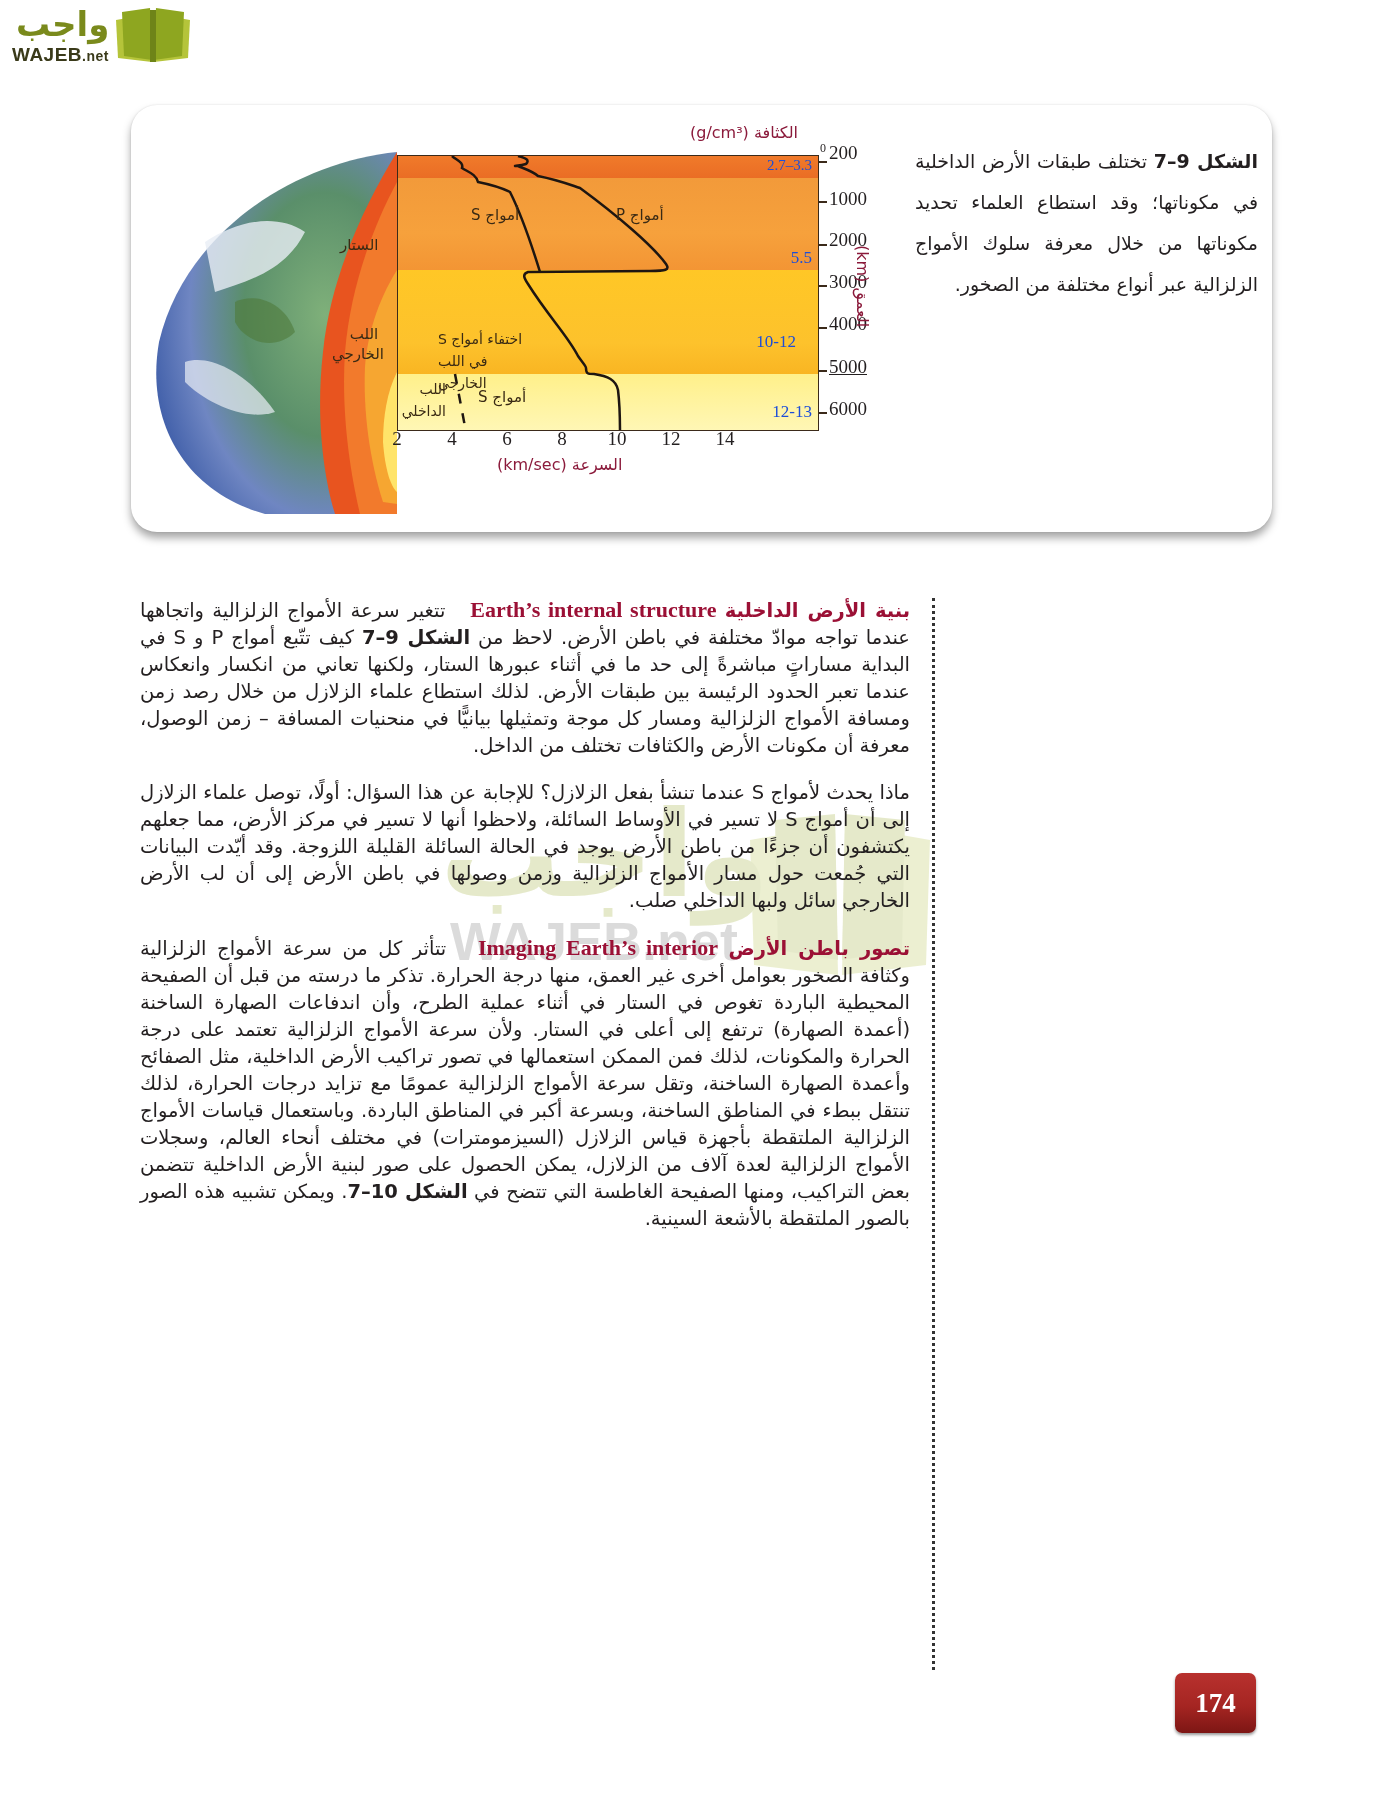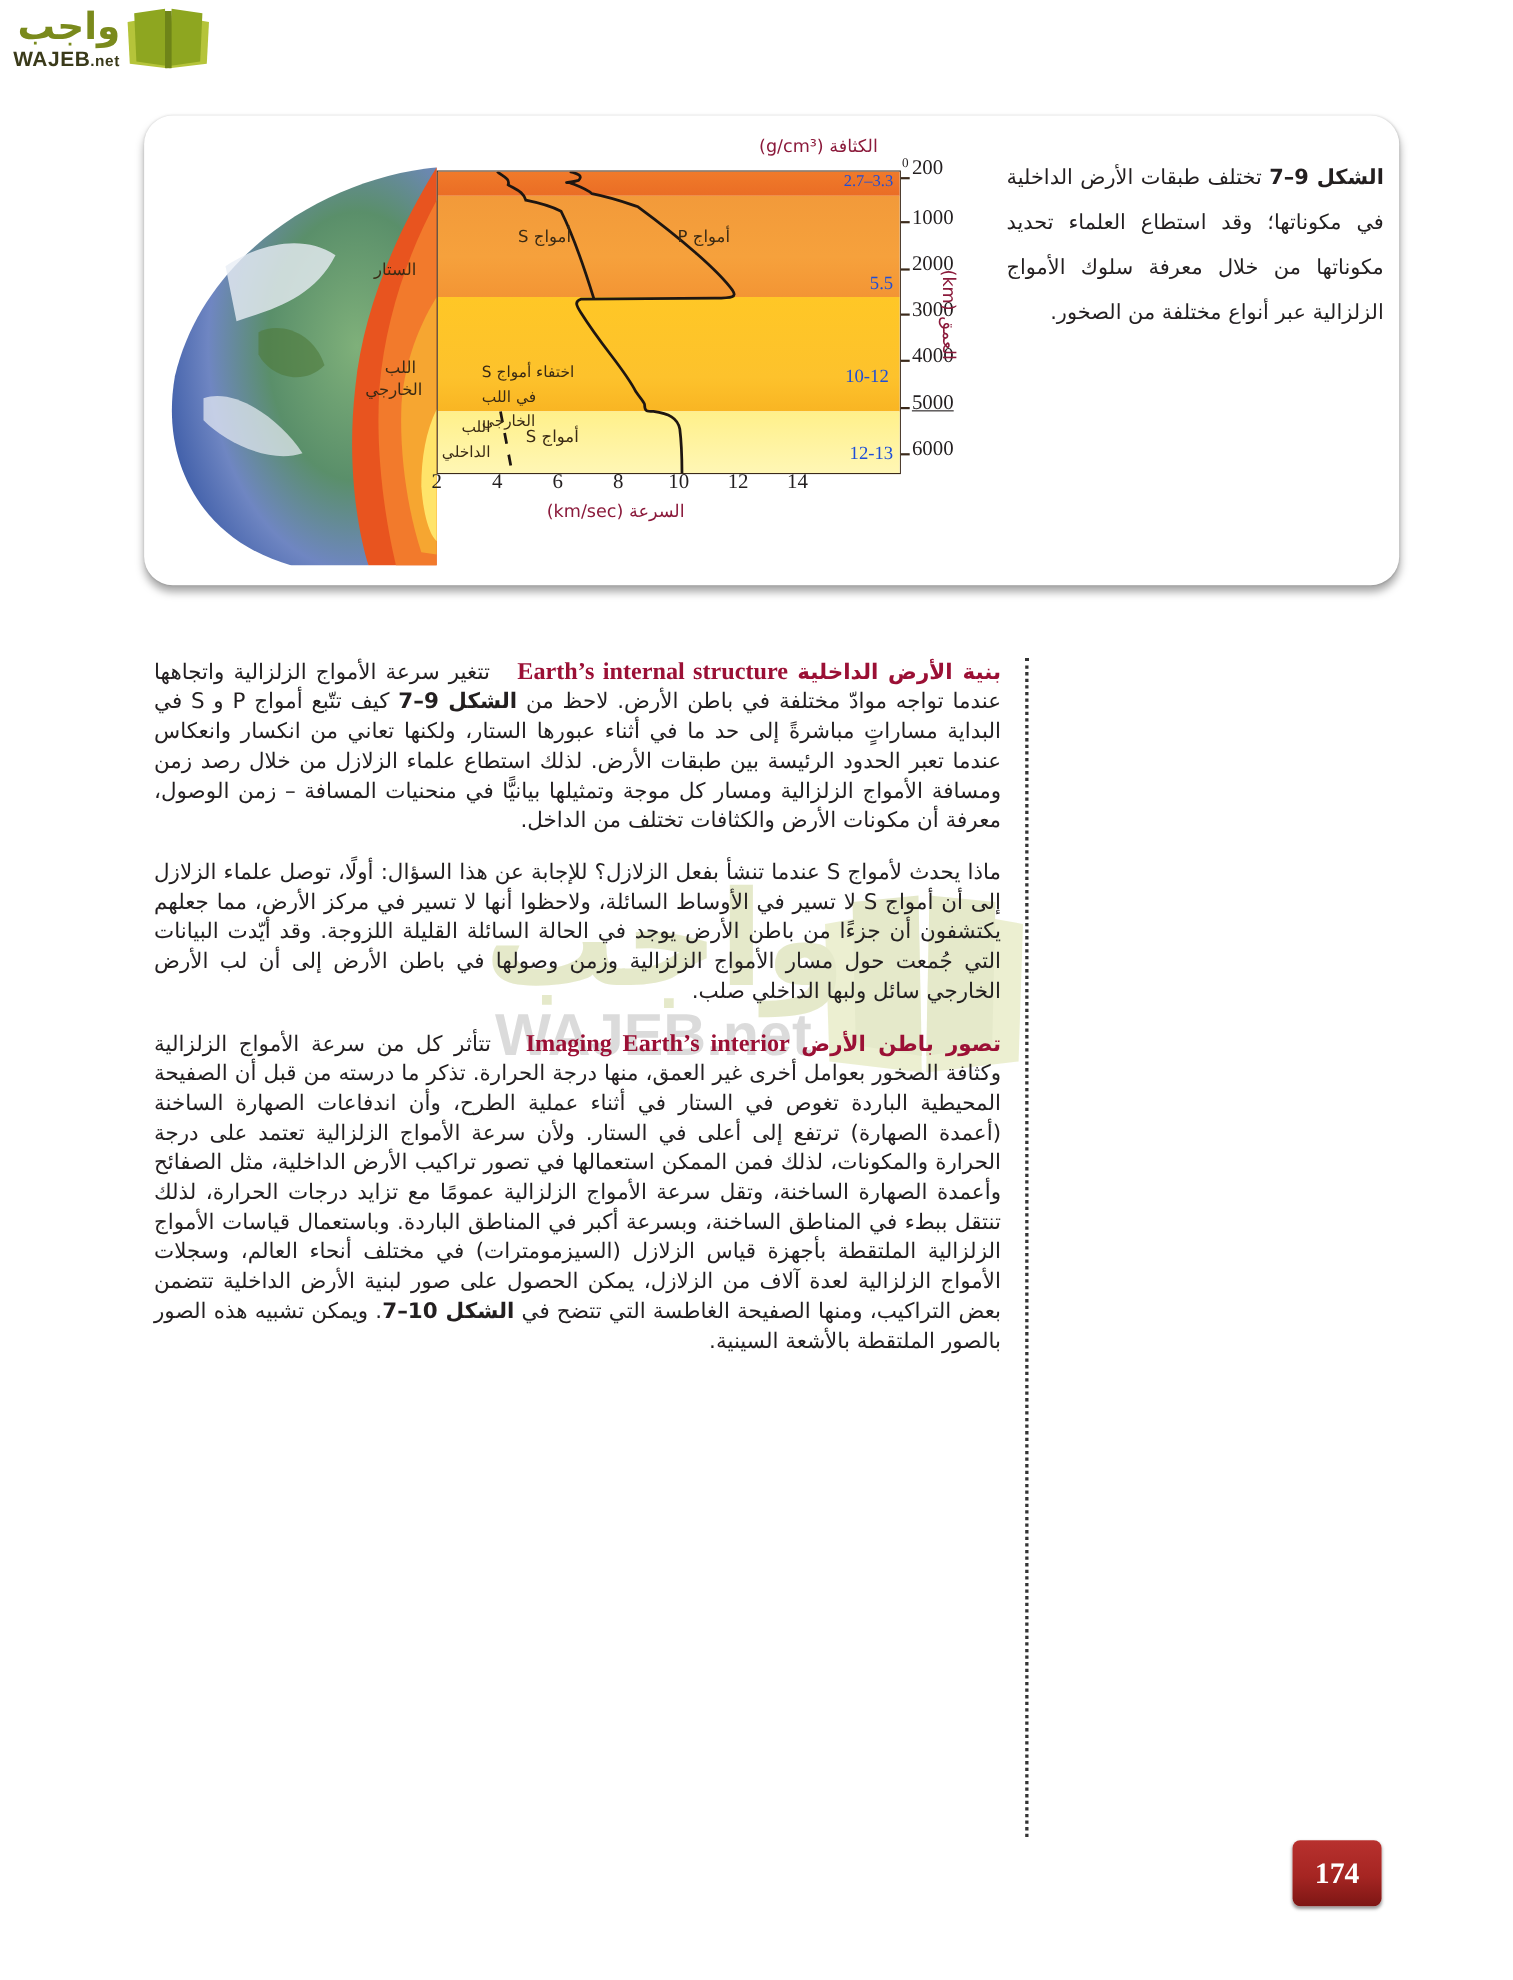--- a/index.html
+++ b/index.html
@@ -124,21 +124,21 @@
     <path d="M120 0 C128 2 132 4 128 8 C122 10 112 10 120 10 C130 14 136 16 140 20 C160 24 170 28 182 32 C220 60 255 90 268 108 C272 114 268 115 252 115 L130 116 C124 118 126 122 130 128 C150 160 170 180 180 200 C184 206 188 210 188 212 C188 218 190 218 196 218 C210 220 218 224 220 234 C222 250 222 264 222 276" fill="none" stroke="#1e1611" stroke-width="2.5"></path>
     <path d="M57 218 L68 276" fill="none" stroke="#1e1611" stroke-width="2.5" stroke-dasharray="10 10"></path>
   </svg>
   <span class="chart-label ar" style="left:73px;top:50px;">أمواج S</span>
   <span class="chart-label ar" style="left:218px;top:50px;">أمواج P</span>
   <span class="chart-label ar" style="left:40px;top:172px;width:100px;white-space:normal;text-align:left;line-height:22px;font-size:14px;">اختفاء أمواج S في اللب الخارجي</span>
   <span class="chart-label ar" style="left:8px;top:222px;width:40px;white-space:normal;text-align:right;line-height:22px;font-size:14px;">اللب الداخلي</span>
   <span class="chart-label ar" style="left:80px;top:232px;">أمواج S</span>
   <span class="density" style="right:6px;top:1px;font-size:15px;">2.7–3.3</span>
   <span class="density" style="right:6px;top:92px;">5.5</span>
-  <span class="density" style="right:10px;top:176px;">10-12</span>
+  <span class="density" style="right:22px;top:176px;">10-12</span>
   <span class="density" style="right:6px;top:246px;">12-13</span>
 </div>
 
 <span class="depth-zero">0</span>
 <div class="depth-tick" style="top:161px;"></div>
 <span class="depth-label" style="top:142px;">200</span>
 <div class="depth-tick" style="top:201px;"></div>
 <span class="depth-label" style="top:188px;">1000</span>
 <div class="depth-tick" style="top:244px;"></div>
 <span class="depth-label" style="top:229px;">2000</span>

